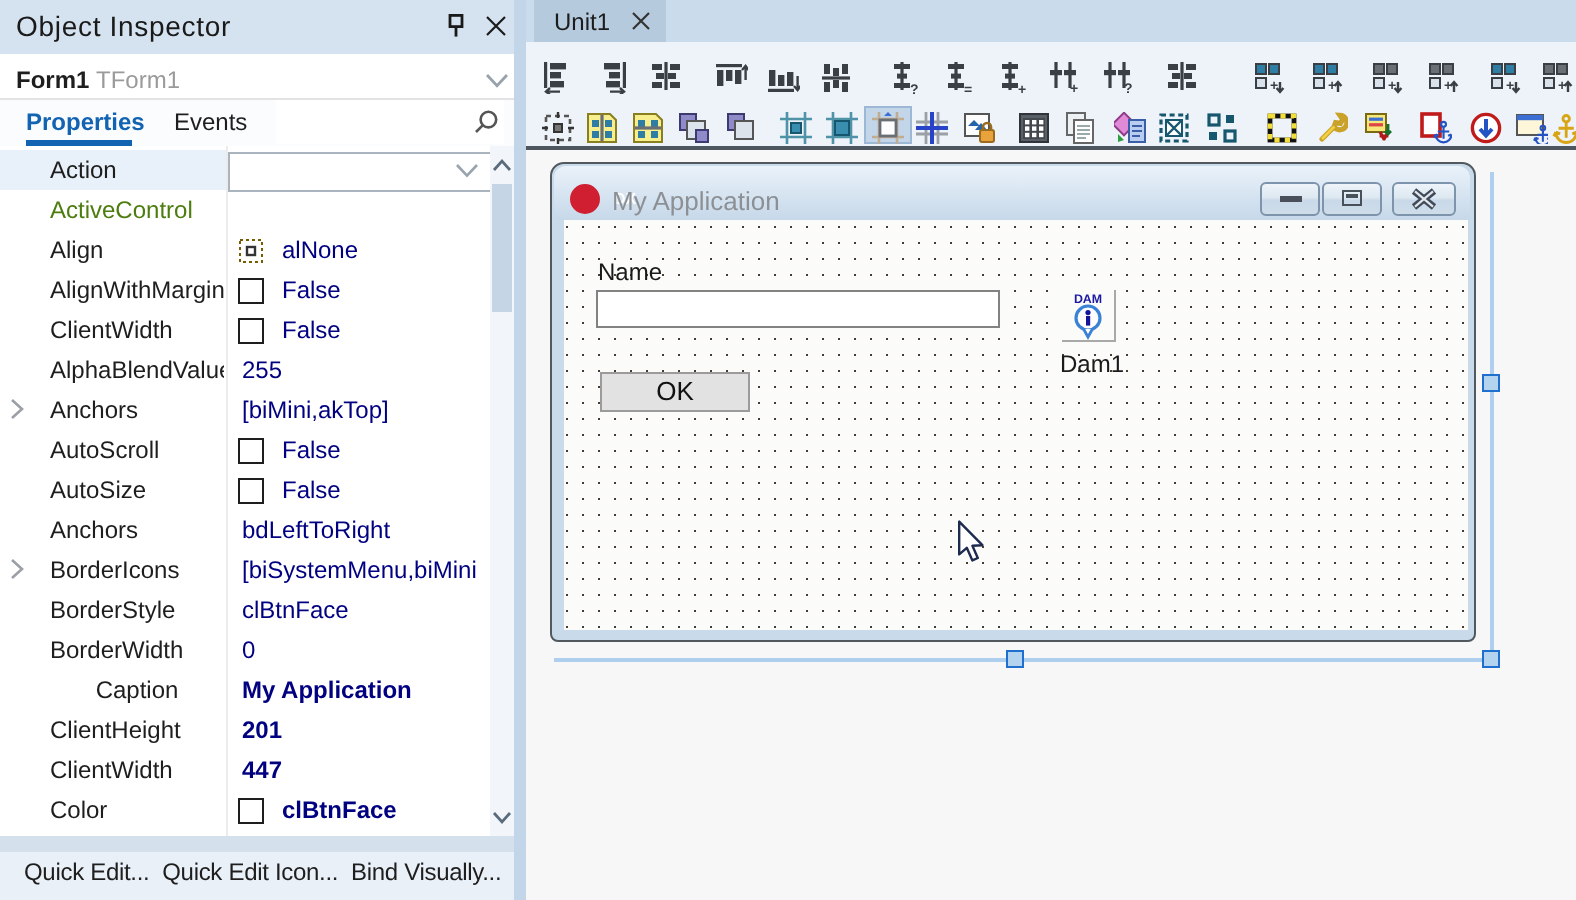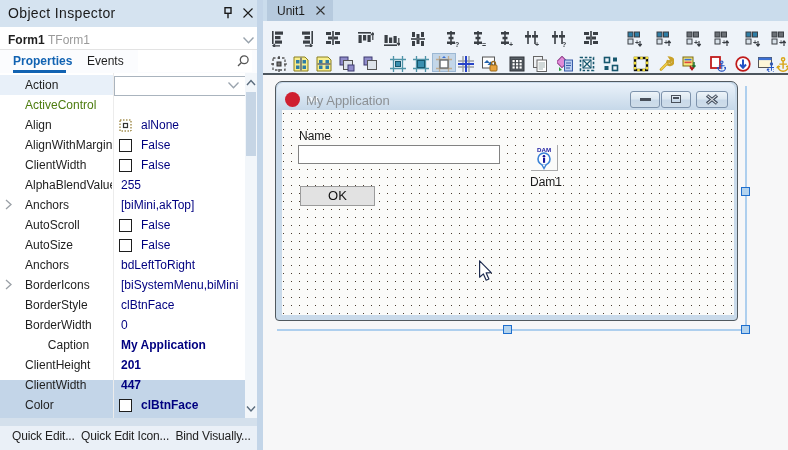--- a/index.html
+++ b/index.html
@@ -3,21 +3,21 @@
 <style>
 html,body{margin:0;padding:0;}
 body{width:788px;height:450px;position:relative;overflow:hidden;
  font-family:"Liberation Sans",sans-serif;background:#c3d5e8;}
 .abs{position:absolute;}
 .t12{font-size:12px;color:#1e1e1e;}
 .nav{color:#000080;}
 svg{display:block;}
 </style></head><body>
 
-<div class="abs" style="left:0;top:0;width:257px;height:380px;background:#fff;">
+<div class="abs" style="left:0;top:0;width:257px;height:450px;background:#fff;">
 <div class="abs" style="left:0;top:0;width:257px;height:27px;background:#d5e3f0;"></div>
 <div class="abs" style="left:8px;top:5px;font-size:14px;color:#1a1a1a;letter-spacing:0.35px;">Object Inspector</div>
 <svg class="abs" style="left:223px;top:7px" width="11" height="12" viewBox="0 0 11 12">
 <rect x="2" y="0.7" width="6" height="5.6" fill="none" stroke="#1a1a1a" stroke-width="1.4"></rect>
 <line x1="5" y1="6.3" x2="5" y2="11.3" stroke="#1a1a1a" stroke-width="1.4"></line>
     </svg>
 <svg class="abs" style="left:243px;top:8px" width="10" height="10" viewBox="0 0 10 10">
 <path d="M0.5 0.5 L9.5 9.5 M9.5 0.5 L0.5 9.5" stroke="#1a1a1a" stroke-width="1.1"></path>
     </svg>
 <div class="abs t12" style="left:8px;top:33px;font-weight:bold;">Form1 <span style="font-weight:normal;color:#9a9a9a;">TForm1</span></div>

